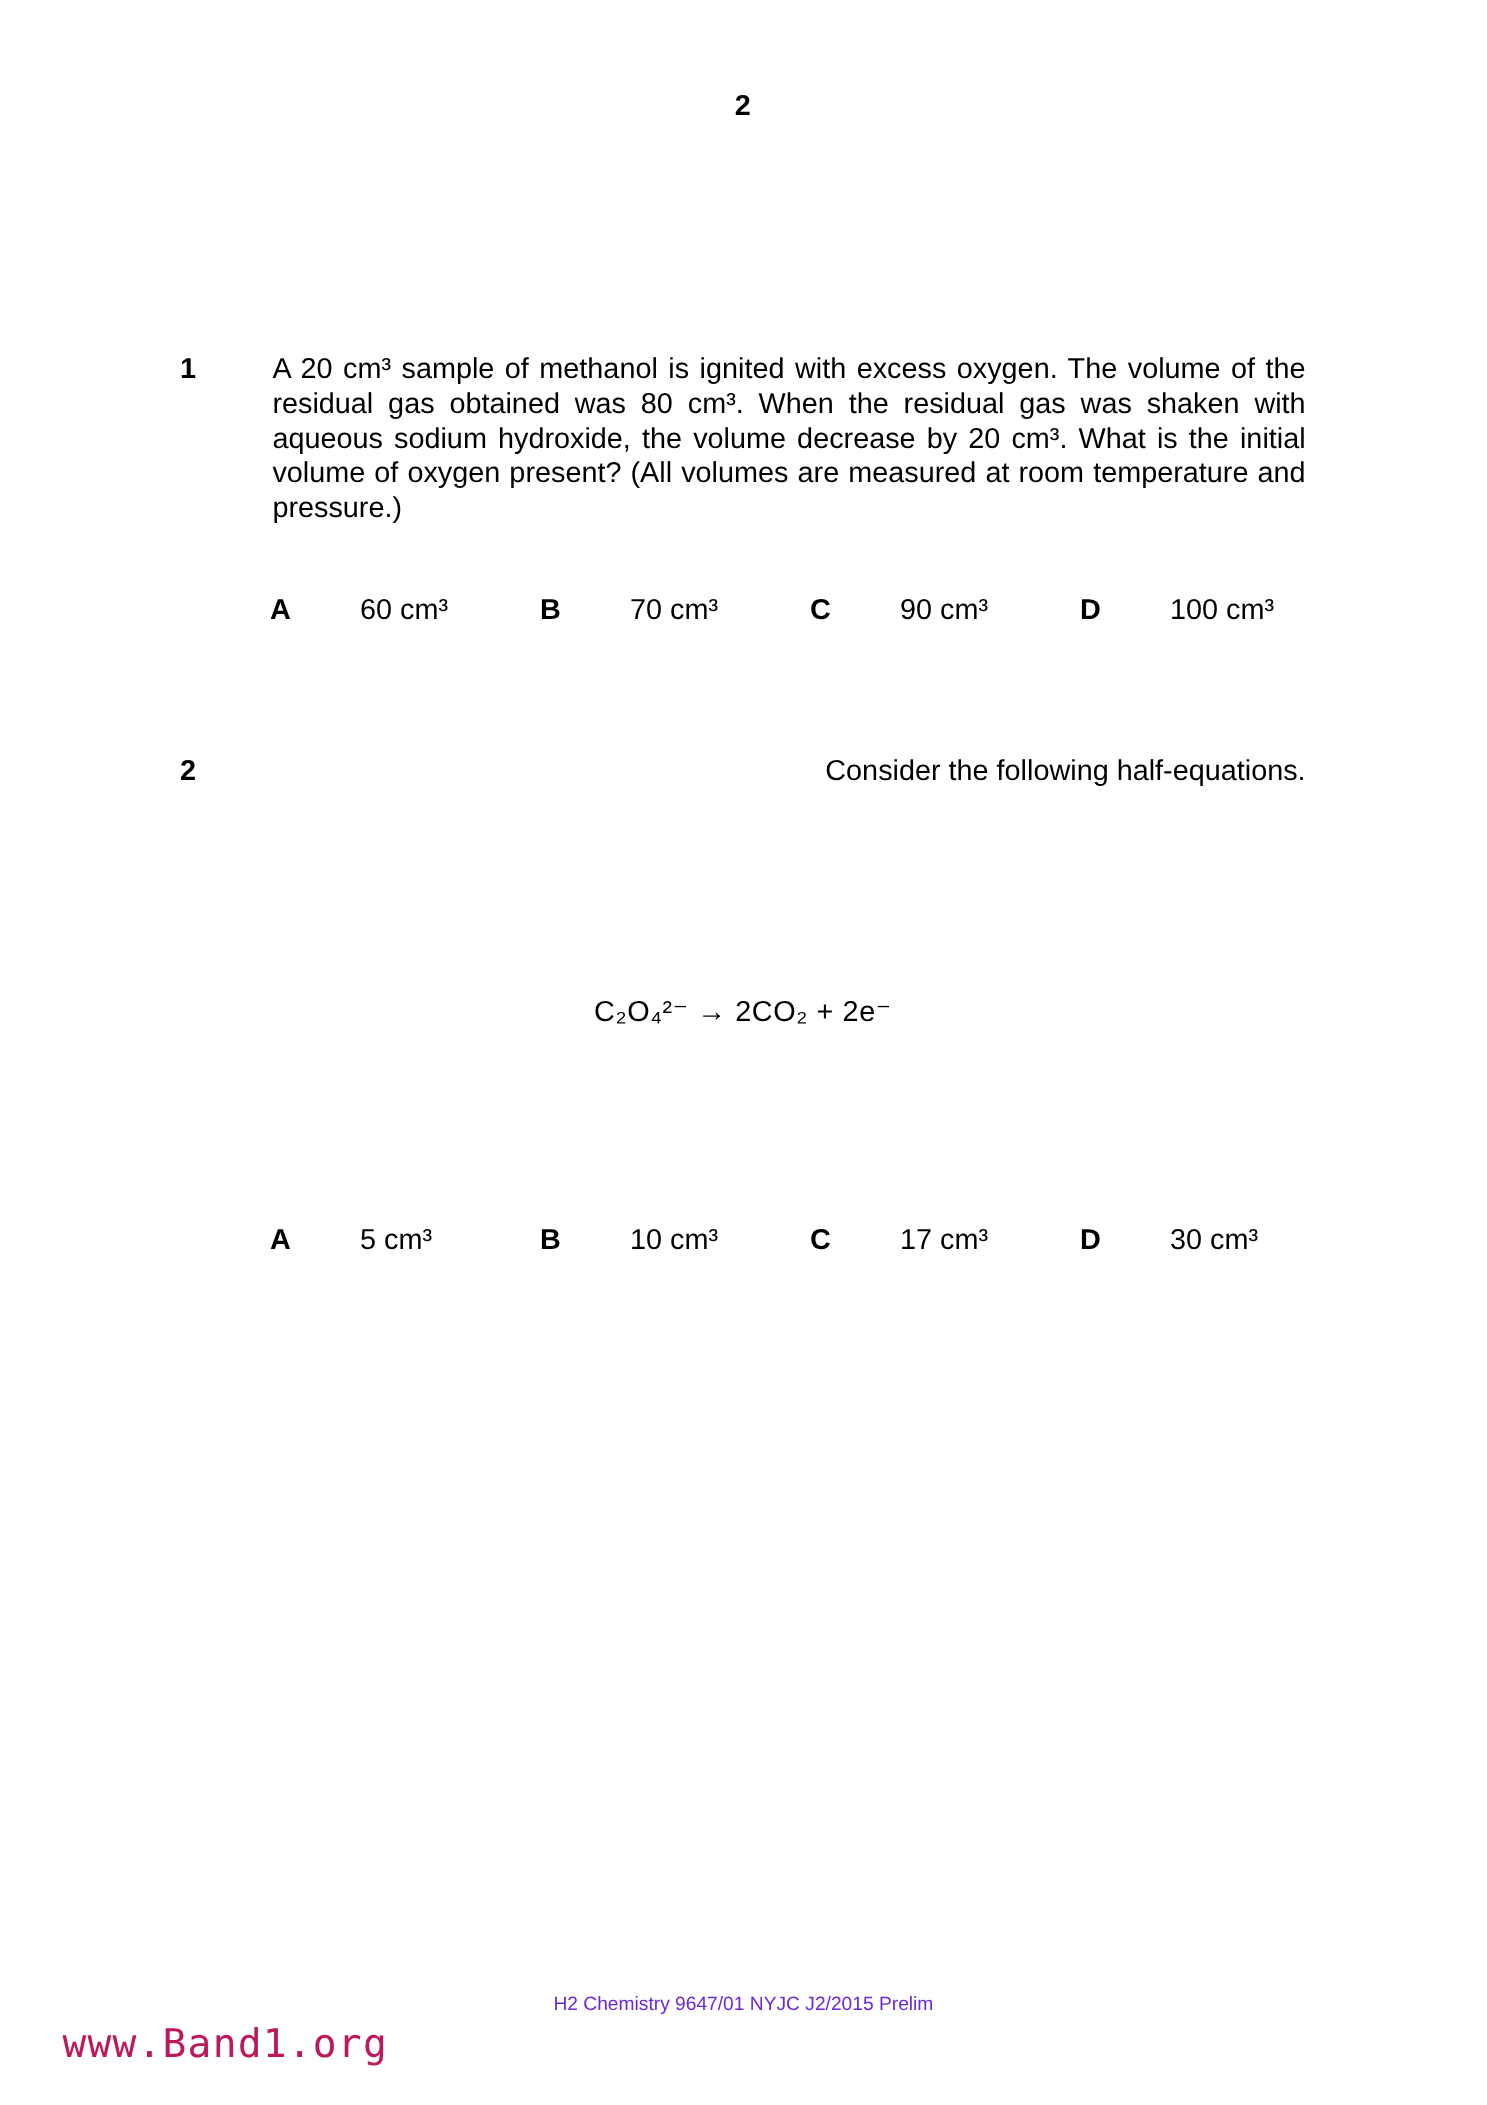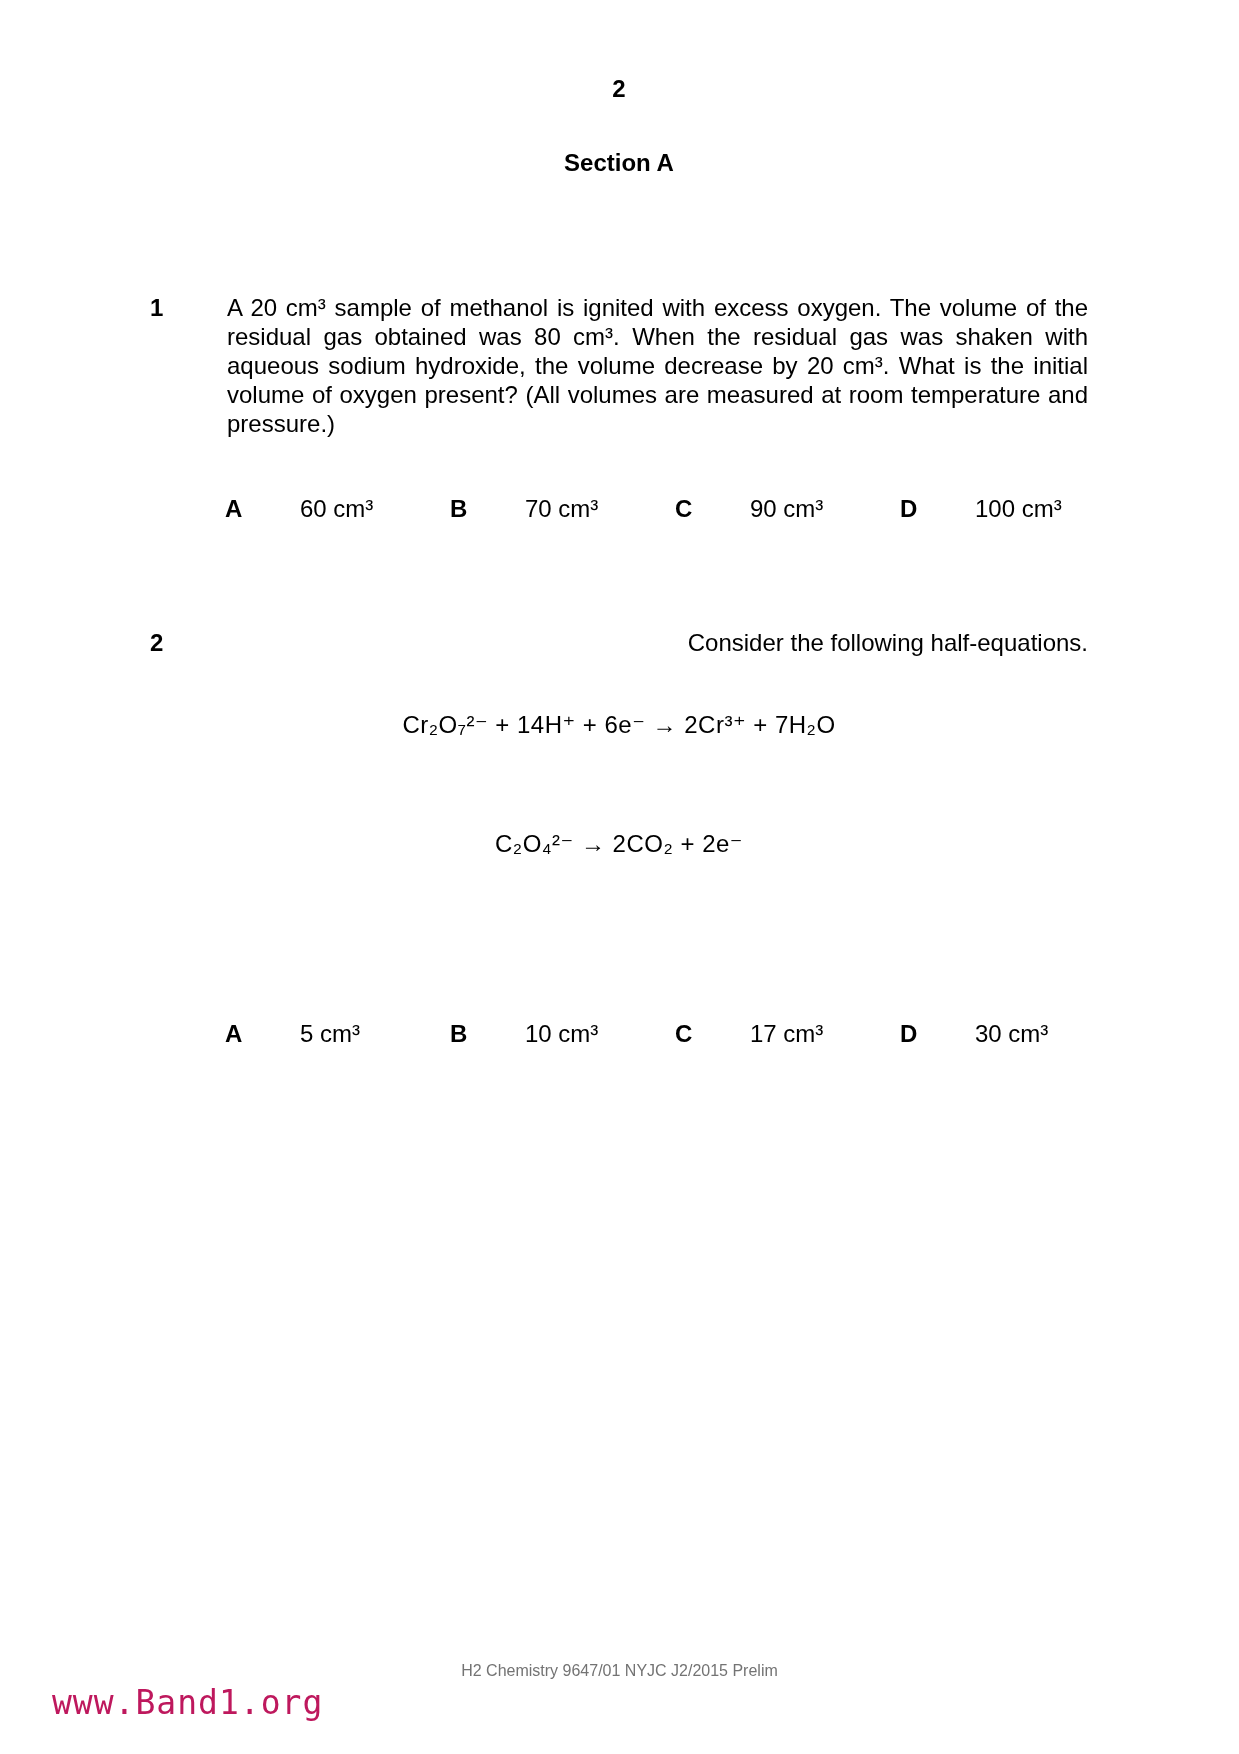--- a/index.html
+++ b/index.html
@@ -35,38 +35,37 @@
     grid-template-columns:75px 150px 75px 150px 75px 150px 75px auto;
     white-space:nowrap;
   }
   .opts-q1 { top:494px; }
   .opts-q2 { top:1019px; }
   .opt-letter { font-weight:bold; }
   .footer-info {
     top:1661px; left:0; width:1239px;
     text-align:center;
     font-size:16px; line-height:20px;
-    color:#737373;
+    color:#6d28d9;
   }
   .watermark {
     top:1688px; left:52px;
     font-family:"DejaVu Sans Mono","Liberation Mono",monospace;
     font-size:33px; line-height:30px;
     letter-spacing:1px;
     color:#be185d;
   }
 </style>
 </head>
 <body>
 
 <div class="page">
 
   <div class="abs centered page-number">2</div>
 
-  <div class="abs centered section-title">Section A</div>
 
 
   <div class="abs question q1">
     <div class="q-num">1</div>
     <div class="q-text">A 20 cm³ sample of methanol is ignited with excess oxygen. The volume of the residual gas obtained was 80 cm³. When the residual gas was shaken with aqueous sodium hydroxide, the volume decrease by 20 cm³. What is the initial volume of oxygen present? (All volumes are measured at room temperature and pressure.)</div>
   </div>
 
   <div class="abs options opts-q1">
     <span class="opt-letter">A</span>
     <span class="opt-value">60 cm³</span>
@@ -76,21 +75,20 @@
     <span class="opt-value">90 cm³</span>
     <span class="opt-letter">D</span>
     <span class="opt-value">100 cm³</span>
   </div>
 
   <div class="abs question q2">
     <div class="q-num">2</div>
     <div class="q-text nojust">Consider the following half-equations.</div>
   </div>
 
-  <div class="abs equation eq1">Cr₂O₇²⁻ + 14H⁺ + 6e⁻ → 2Cr³⁺ + 7H₂O</div>
   <div class="abs equation eq3">C₂O₄²⁻ → 2CO₂ + 2e⁻</div>
 
 
   <div class="abs options opts-q2">
     <span class="opt-letter">A</span>
     <span class="opt-value">5 cm³</span>
     <span class="opt-letter">B</span>
     <span class="opt-value">10 cm³</span>
     <span class="opt-letter">C</span>
     <span class="opt-value">17 cm³</span>

